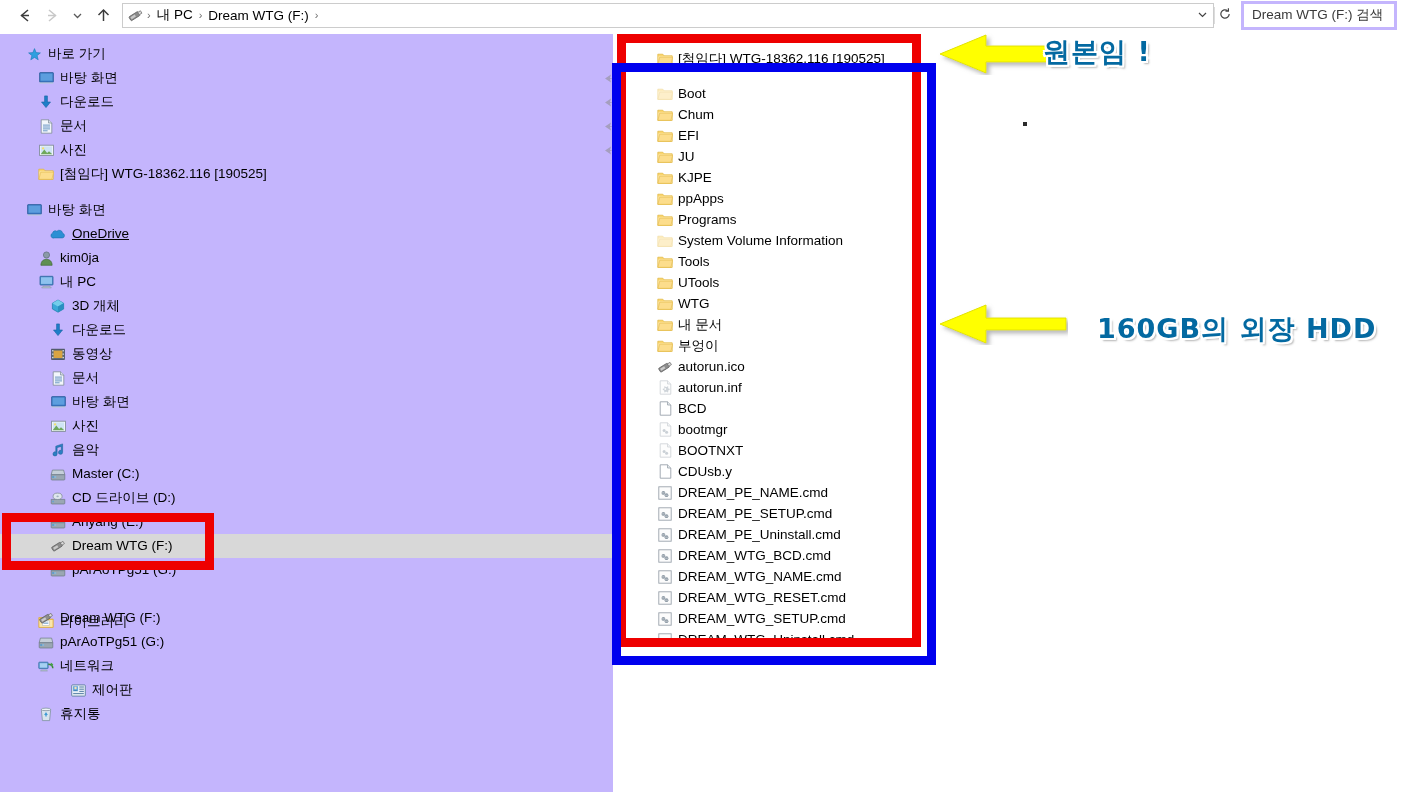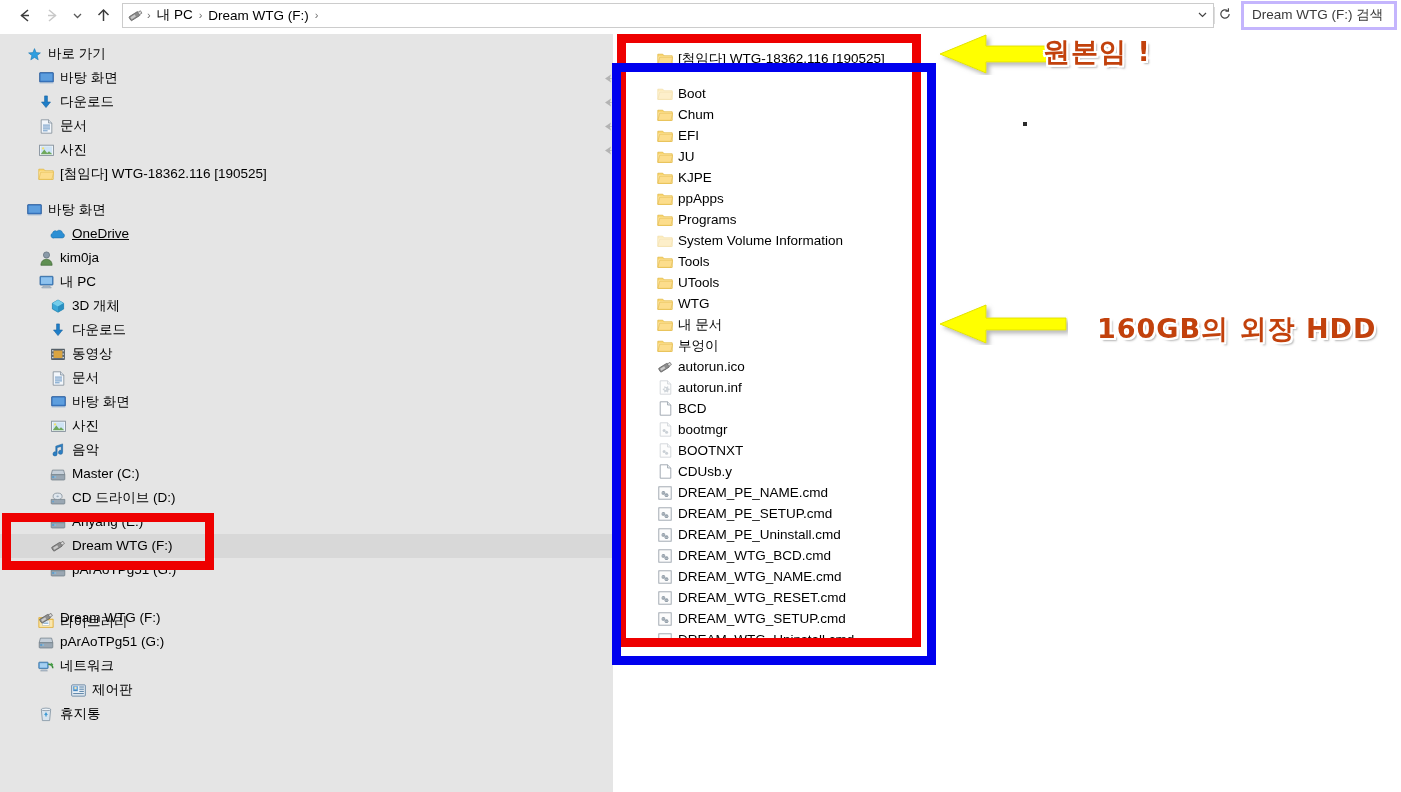--- a/index.html
+++ b/index.html
@@ -79,21 +79,21 @@
   }
   #searchbox .ph {
     font-size: 13.5px; color: #3a3a3a;
     padding-left: 8px; white-space: nowrap;
   }
 
   
   #navpane {
     position: absolute; left: 0; top: 34px;
     width: 613px; height: 758px;
-    background: #e5e5e5;
+    background: #c4b5fd;
   }
   .nav-row {
     position: relative;
     height: 24px;
     display: flex; align-items: center;
     white-space: nowrap;
     font-size: 13.5px;
     color: #000000;
   }
   .nav-row.selected { background: #d8d8d8; }
@@ -141,21 +141,21 @@
     pointer-events: none;
   }
   .box.red  { border: 9px solid #ee0000; }
   .box.blue { border: 9px solid #0000ee; }
 
   .anno-text {
     position: absolute;
     font-family: "DejaVu Sans", "Liberation Sans", sans-serif;
     font-weight: bold;
     font-size: 27px;
-    color: #c2410c;
+    color: #0369a1;
     white-space: nowrap;
     letter-spacing: 1px;
     text-shadow:
       -2px -2px 0 #ffffff,  2px -2px 0 #ffffff,
       -2px  2px 0 #ffffff,  2px  2px 0 #ffffff,
       -2px  0   0 #ffffff,  2px  0   0 #ffffff,
        0   -2px 0 #ffffff,  0    2px 0 #ffffff,
        3px  3px 2px rgba(120,120,120,0.55);
   }
 

